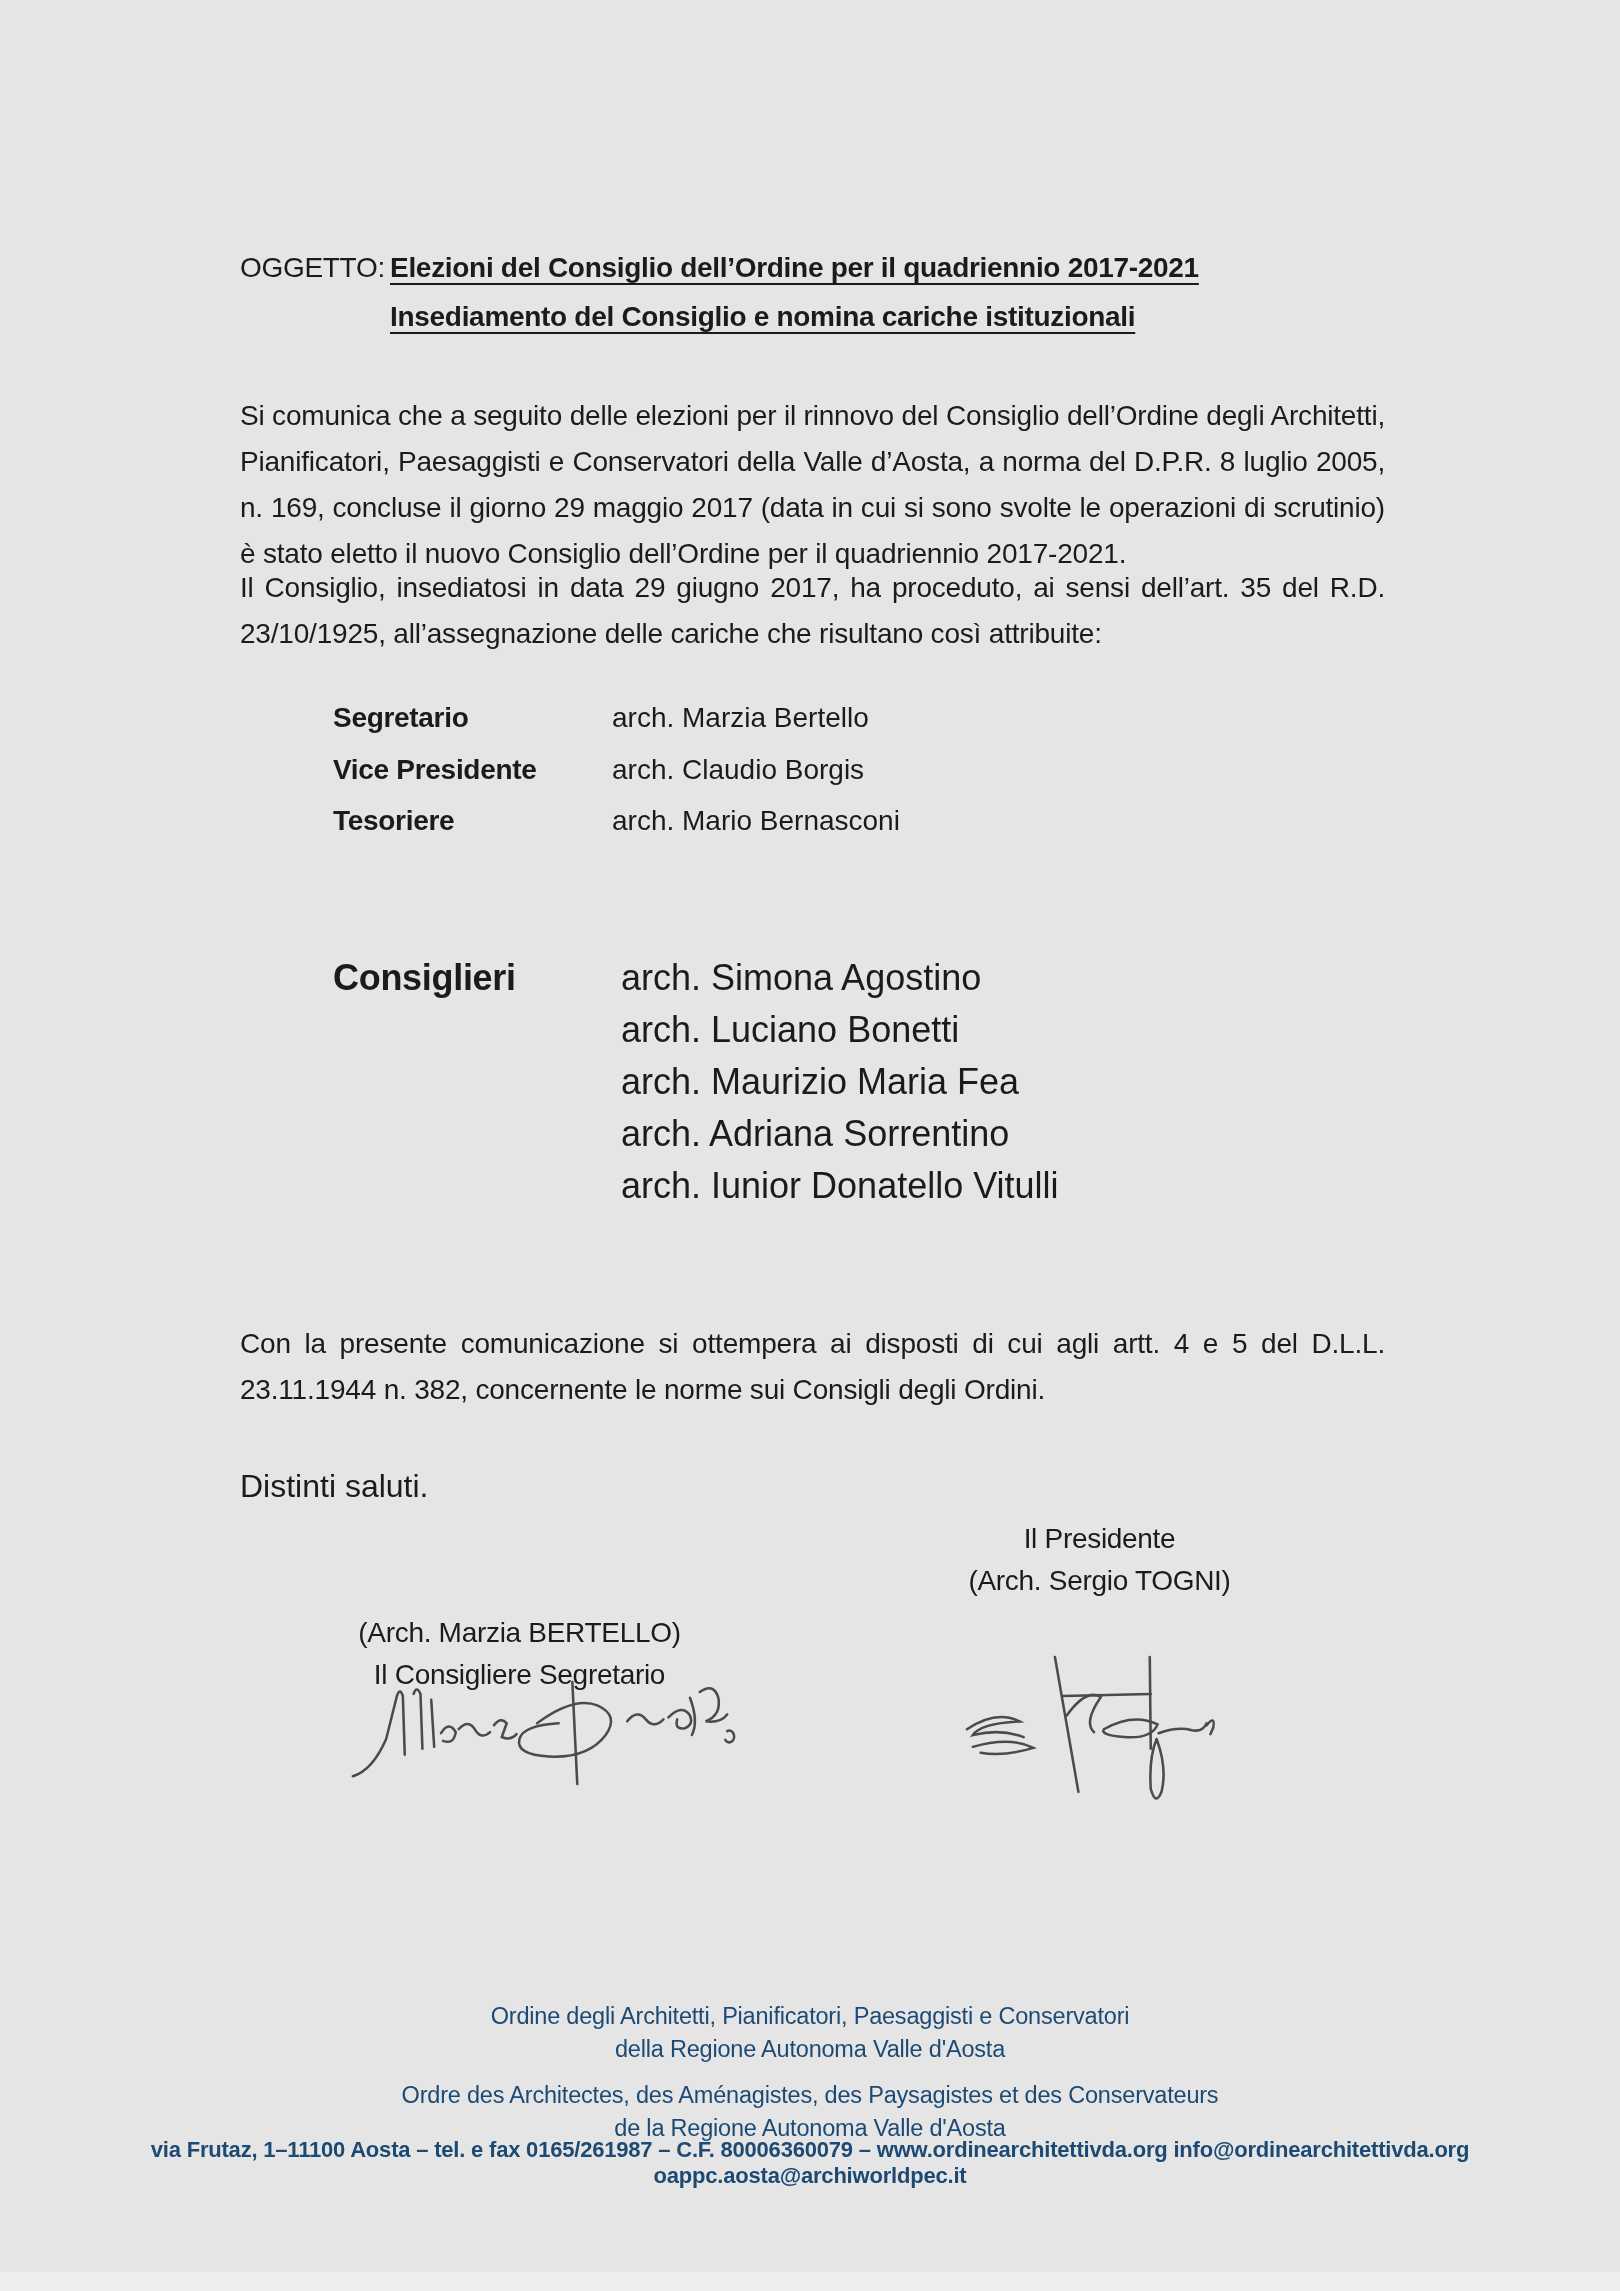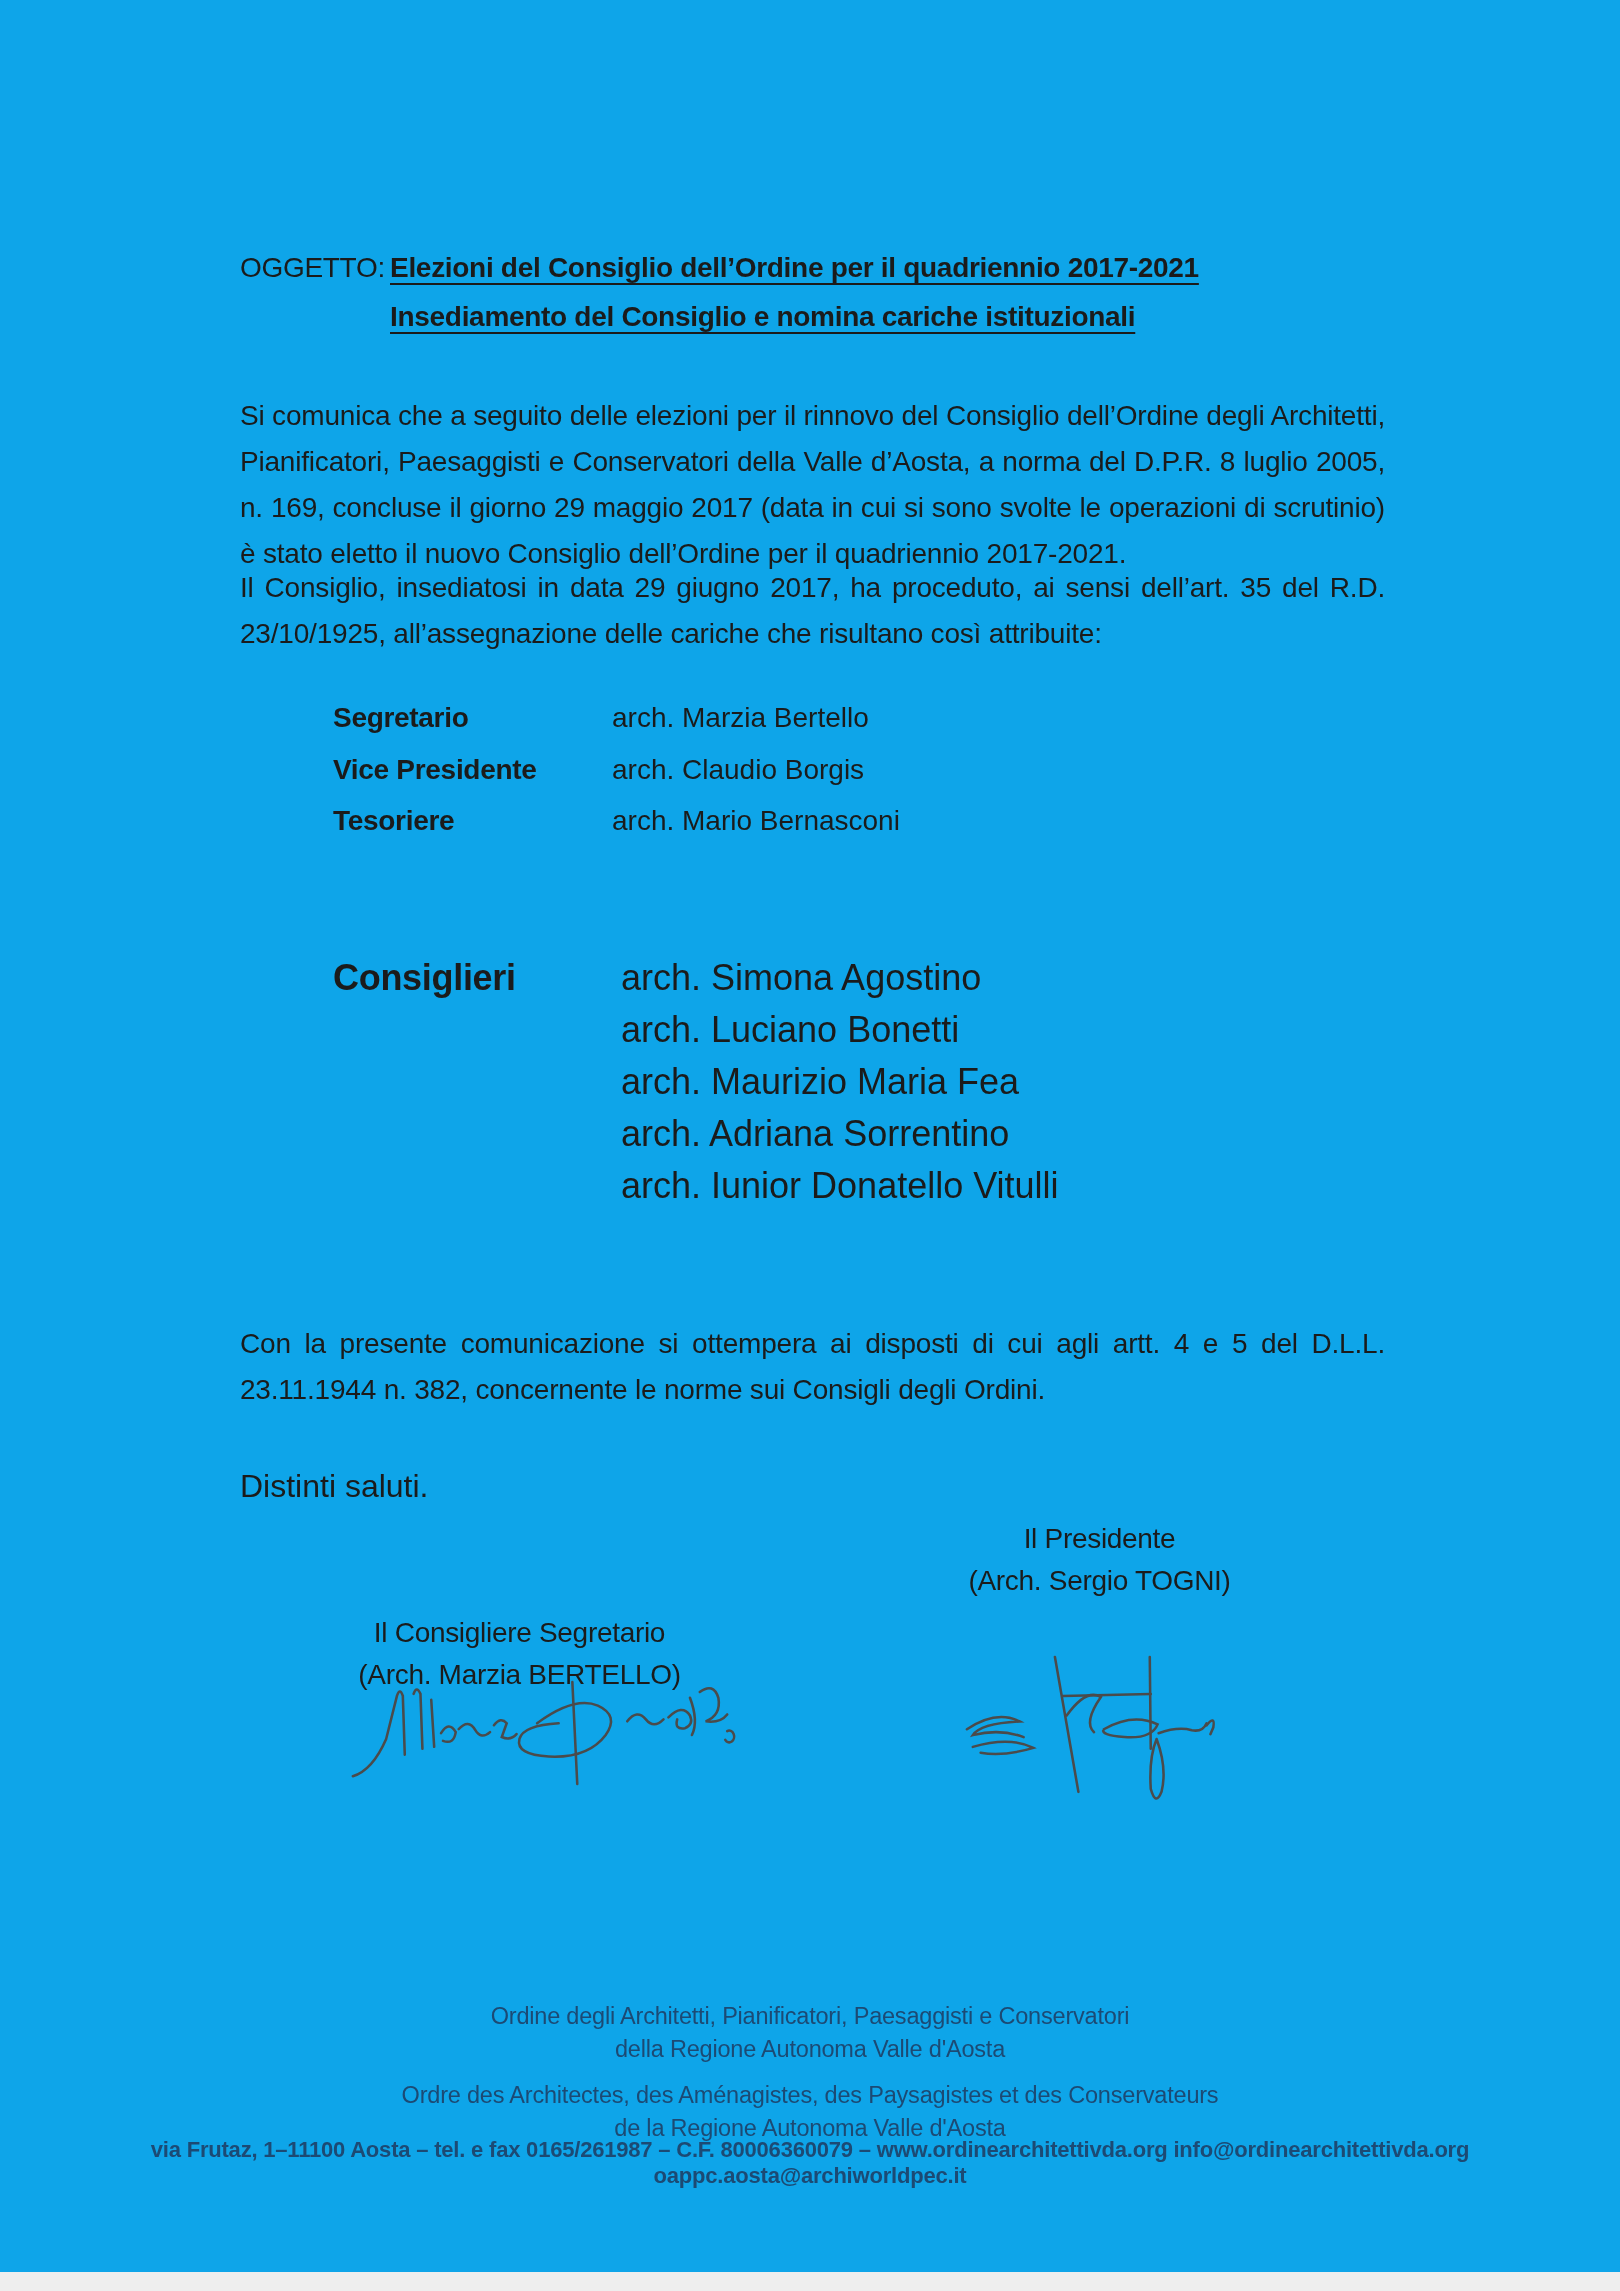--- a/index.html
+++ b/index.html
@@ -1,21 +1,21 @@
 <!DOCTYPE html>
 <html lang="it" style="--footer-blue: #1c4a74;"><head>
 <meta charset="utf-8">
 <style>
   html, body { margin: 0; padding: 0; background: #9a9a9a; }
   .page {
     position: relative;
     width: 1620px;
     height: 2292px;
     margin: 0 auto;
-    background: #0ea5e9;
+    background: #e5e5e5;
     font-family: "Liberation Sans", "DejaVu Sans", sans-serif;
     color: #1b1b1b;
     overflow: hidden;
   }
   .abs { position: absolute; }
 
   
   .subject {
     left: 240px; top: 243px; width: 1161px;
     display: flex; align-items: flex-start;
@@ -117,22 +117,22 @@
       <div class="counc-item">arch. Maurizio Maria Fea</div>
       <div class="counc-item">arch. Adriana Sorrentino</div>
       <div class="counc-item">arch. Iunior Donatello Vitulli</div>
     </div>
   </div>
 
   <div class="abs para para3">Con la presente comunicazione si ottempera ai disposti di cui agli artt. 4 e 5 del D.L.L. 23.11.1944 n. 382, concernente le norme sui Consigli degli Ordini.</div>
   <div class="abs closing">Distinti saluti.</div>
 
   <div class="abs sig-block sig-left-block">
+    <div>(Arch. Marzia BERTELLO)</div>
     <div>Il Consigliere Segretario</div>
-    <div>(Arch. Marzia BERTELLO)</div>
   </div>
   <div class="abs sig-block sig-right-block">
     <div>Il Presidente</div>
     <div>(Arch.&nbsp;Sergio TOGNI)</div>
   </div>
 
   <svg class="sig-svg sig-left-svg" width="392" height="118" viewBox="0 0 400 120" xmlns="http://www.w3.org/2000/svg">
     <path d="M 8,100 Q 28,94 42,62 L 53,18 Q 56,9 59,18 L 61,78"></path>
     <path d="M 70,16 Q 73,7 77,16 L 79,72"></path>
     <path d="M 88,22 L 91,70"></path>

